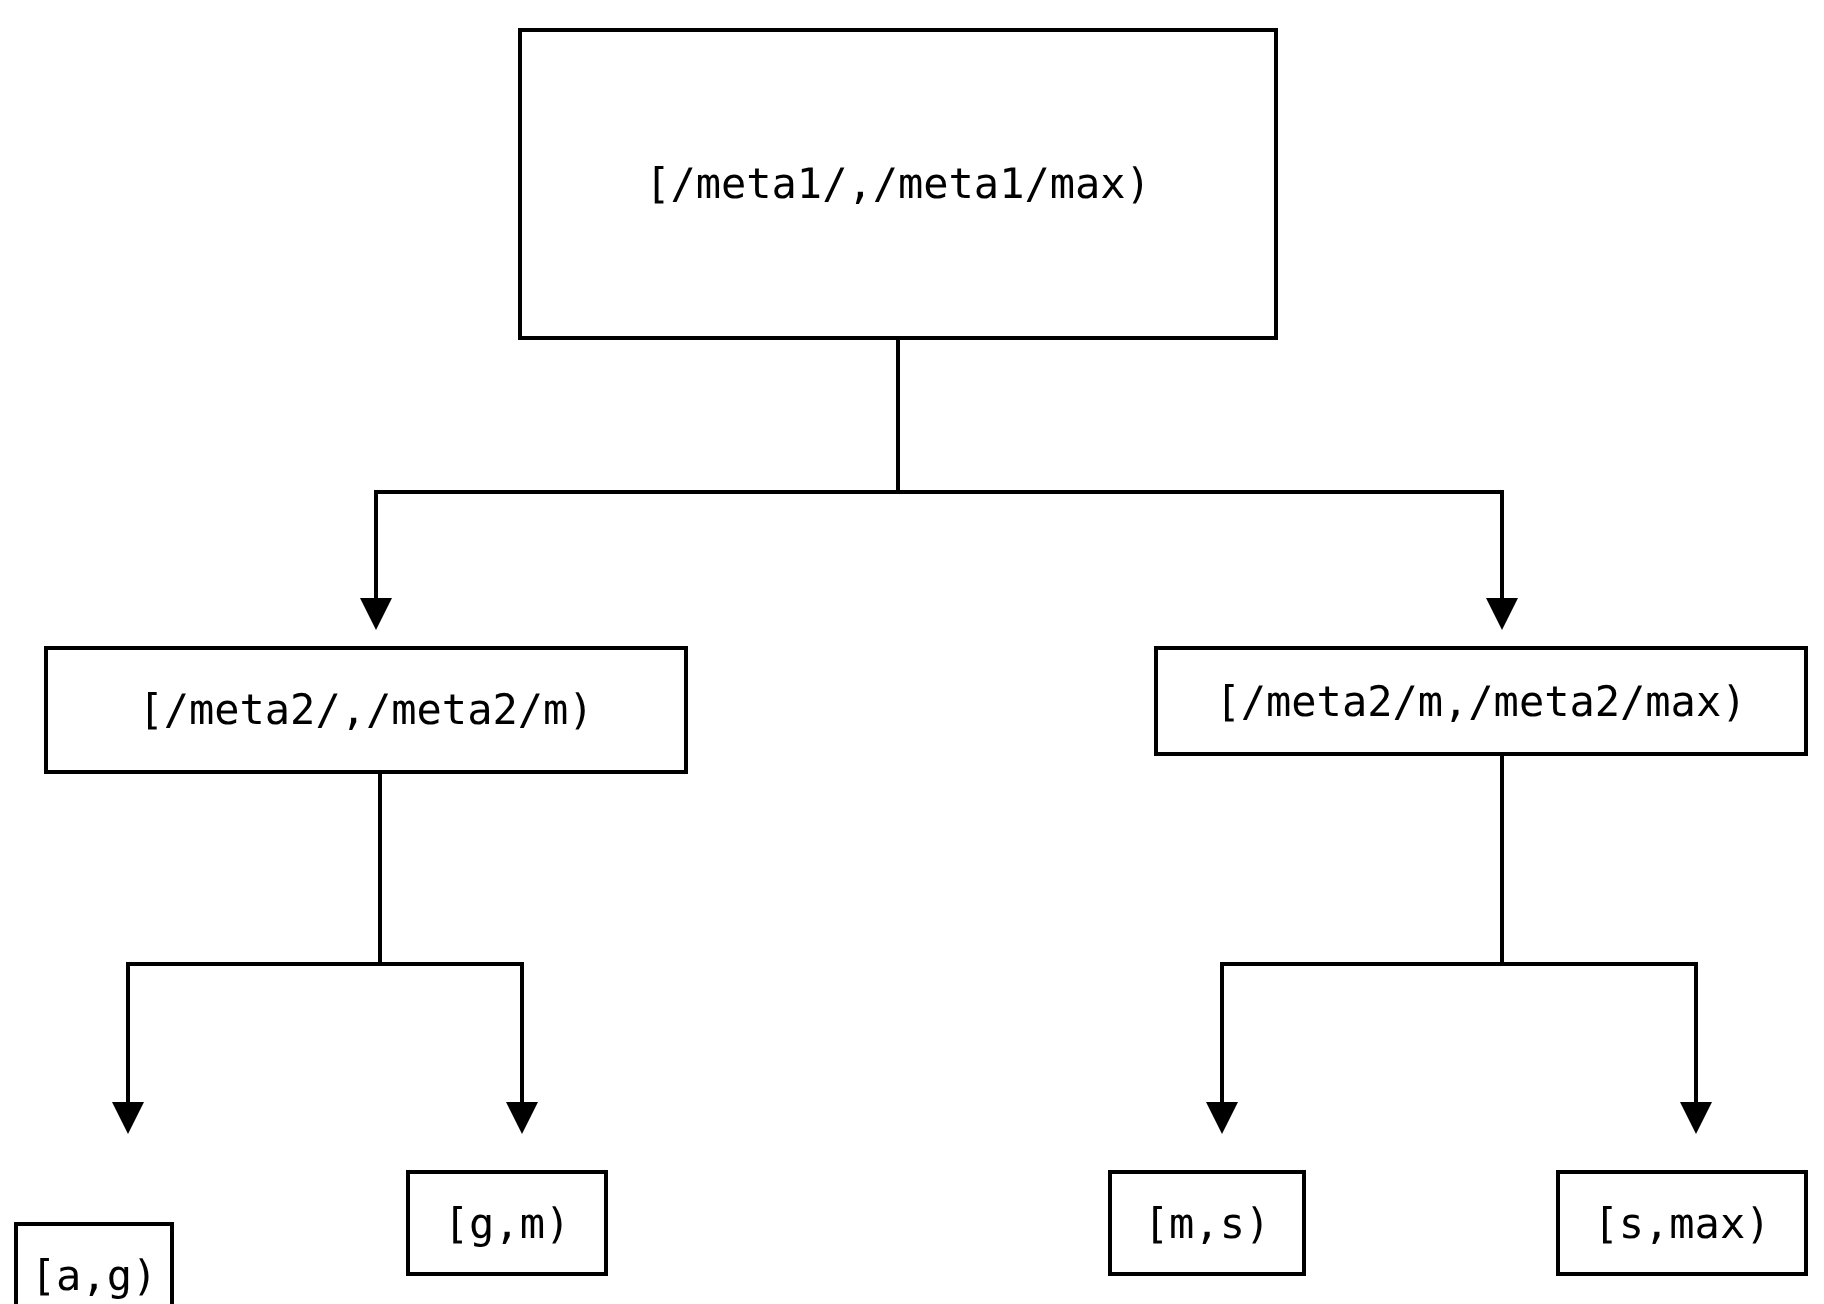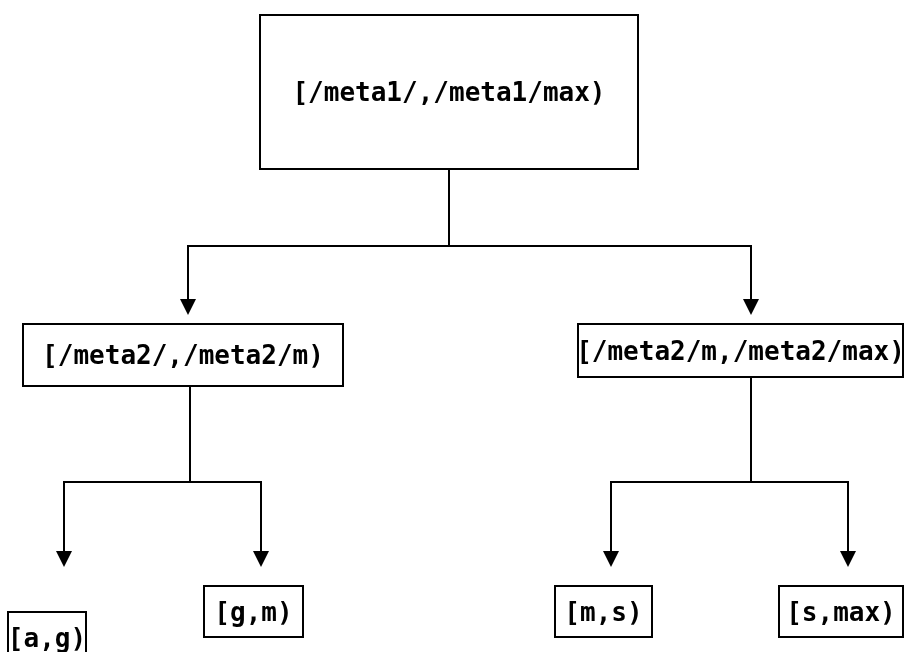--- a/index.html
+++ b/index.html
@@ -33,22 +33,22 @@
   }
   .node {
     position: absolute;
     box-sizing: border-box;
     border: 2px solid #000000;
     background: #ffffff;
     display: flex;
     align-items: center;
     justify-content: center;
     color: #000000;
-    font-size: 26px;
-    font-weight: bold;
+    font-size: 21px;
+    font-weight: normal;
     white-space: nowrap;
   }
   .node-root  { left: 259px; top: 14px;  width: 380px; height: 156px; }
   .node-left  { left: 22px;  top: 323px; width: 322px; height: 64px; }
   .node-right { left: 577px; top: 323px; width: 327px; height: 55px; text-align: center; }
   .node-ag    { left: 7px;   top: 599px; width: 80px; height: 53px; margin-top: 12px; }
   .node-gm    { left: 203px; top: 585px; width: 101px; height: 53px; }
   .node-ms    { left: 554px; top: 585px; width: 99px;  height: 53px; }
   .node-smax  { left: 778px; top: 585px; width: 126px; height: 53px; }
 </style>

